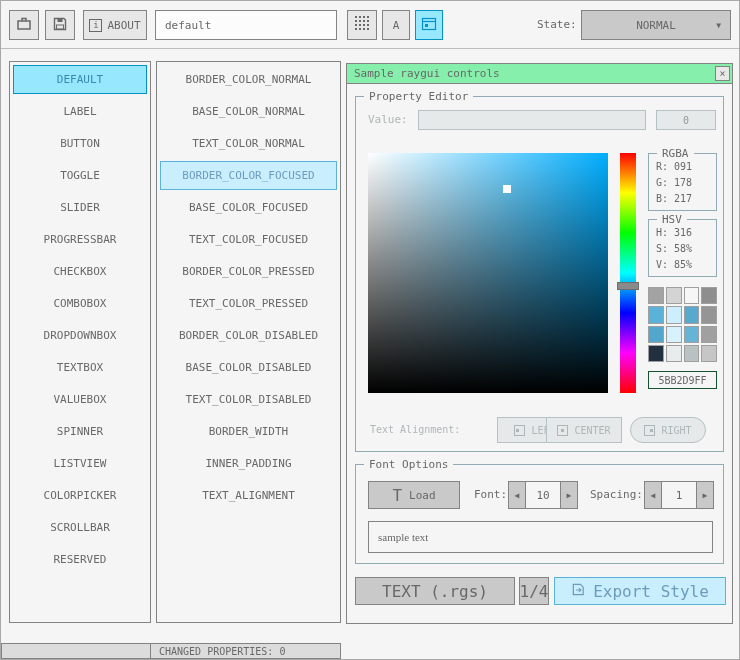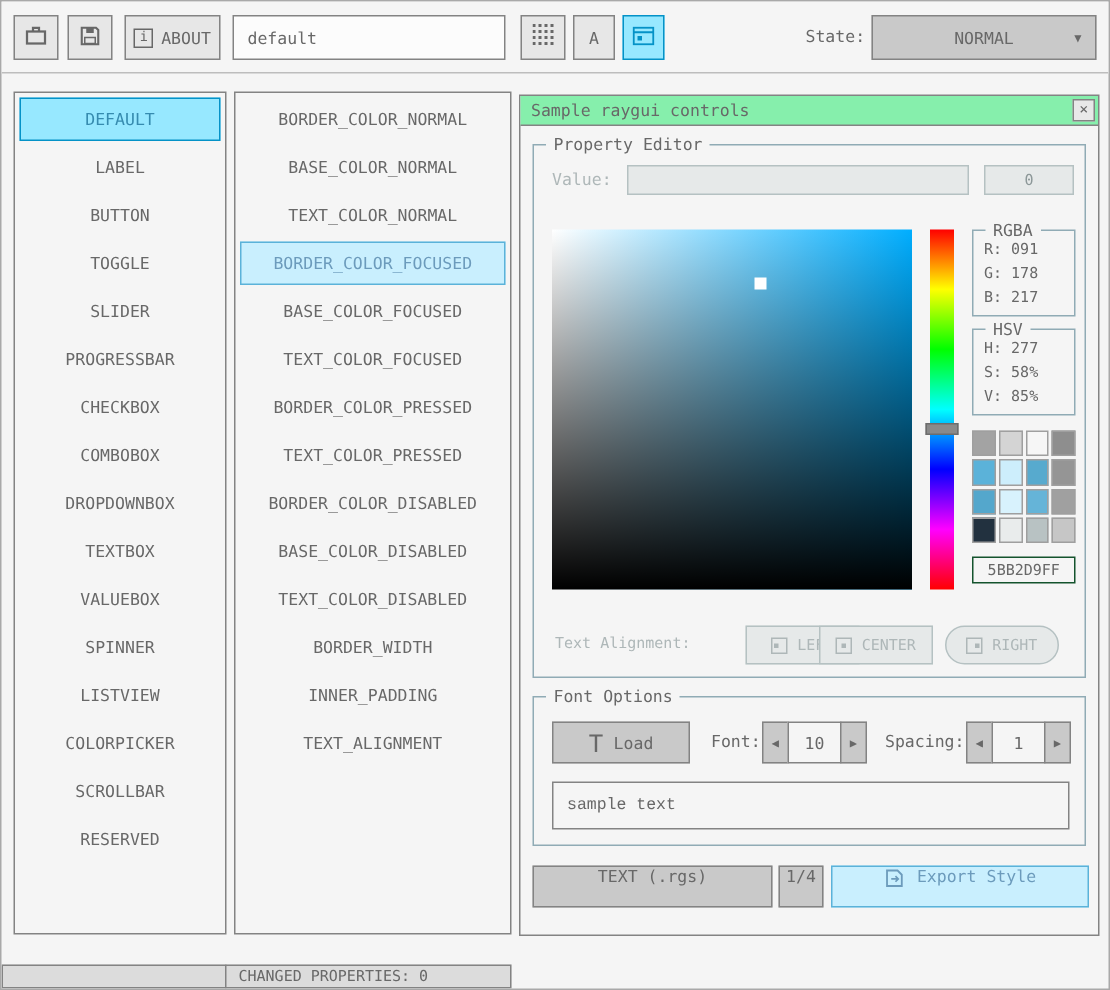--- a/index.html
+++ b/index.html
@@ -119,26 +119,26 @@
   .spin-btn {
     width:18px; height:28px; background:#c9c9c9; border:1px solid #838383; color:#686868;
     display:flex; align-items:center; justify-content:center; font-size:8px; cursor:pointer;
   }
   .spin-value {
     width:36px; height:28px; margin:0 -1px; border:1px solid #838383; background:#f5f5f5;
     display:flex; align-items:center; justify-content:center; color:#686868;
   }
   .sample-textbox {
     position:absolute; left:12px; top:56px; width:345px; height:32px; border:1px solid #838383;
-    background:#f5f5f5; font-family:Liberation Mono, monospace; font-size:11px; color:#686868; padding:1px 9px;
+    background:#f5f5f5; font-family:Liberation Serif, serif; font-size:11px; color:#686868; padding:1px 9px;
   }
   
   .panel-btn {
     position:absolute; top:513px; height:28px; border:1px solid #838383; background:#c9c9c9; color:#686868;
-    display:flex; align-items:flex-start; justify-content:center; gap:7px; font-family:inherit; font-size:11px; cursor:pointer;
+    display:flex; align-items:center; justify-content:center; gap:7px; font-family:inherit; font-size:16px; cursor:pointer;
   }
   #btn-export-text  { left:8px;   width:160px; }
   #btn-page         { left:172px; width:30px; }
   #btn-export-style { left:207px; width:172px; background:#c9effe; border-color:#5bb2d9; color:#6c9bbc; }
   
   .statusbar { position:absolute; left:0; right:0; bottom:0; height:16px; display:flex; }
   .status-cell {
     border:1px solid #838383; background:#dcdcdc; height:16px;
     display:flex; align-items:center; padding:0 8px; font-size:10px; color:#686868; white-space:nowrap; overflow:hidden;
   }
@@ -364,21 +364,21 @@
 
       <div class="minibox" id="rgba-box">
         <span class="group-label">RGBA</span>
         <div class="line pad">R: 091</div>
         <div class="line">G: 178</div>
         <div class="line">B: 217</div>
       </div>
 
       <div class="minibox" id="hsv-box">
         <span class="group-label">HSV</span>
-        <div class="line pad">H: 277</div>
+        <div class="line pad">H: 316</div>
         <div class="line">S: 58%</div>
         <div class="line">V: 85%</div>
       </div>
 
       <div id="palette">
 
           <div class="swatch" style="background: rgb(163, 163, 163);"></div>
 
           <div class="swatch" style="background: rgb(212, 212, 212);"></div>
 

